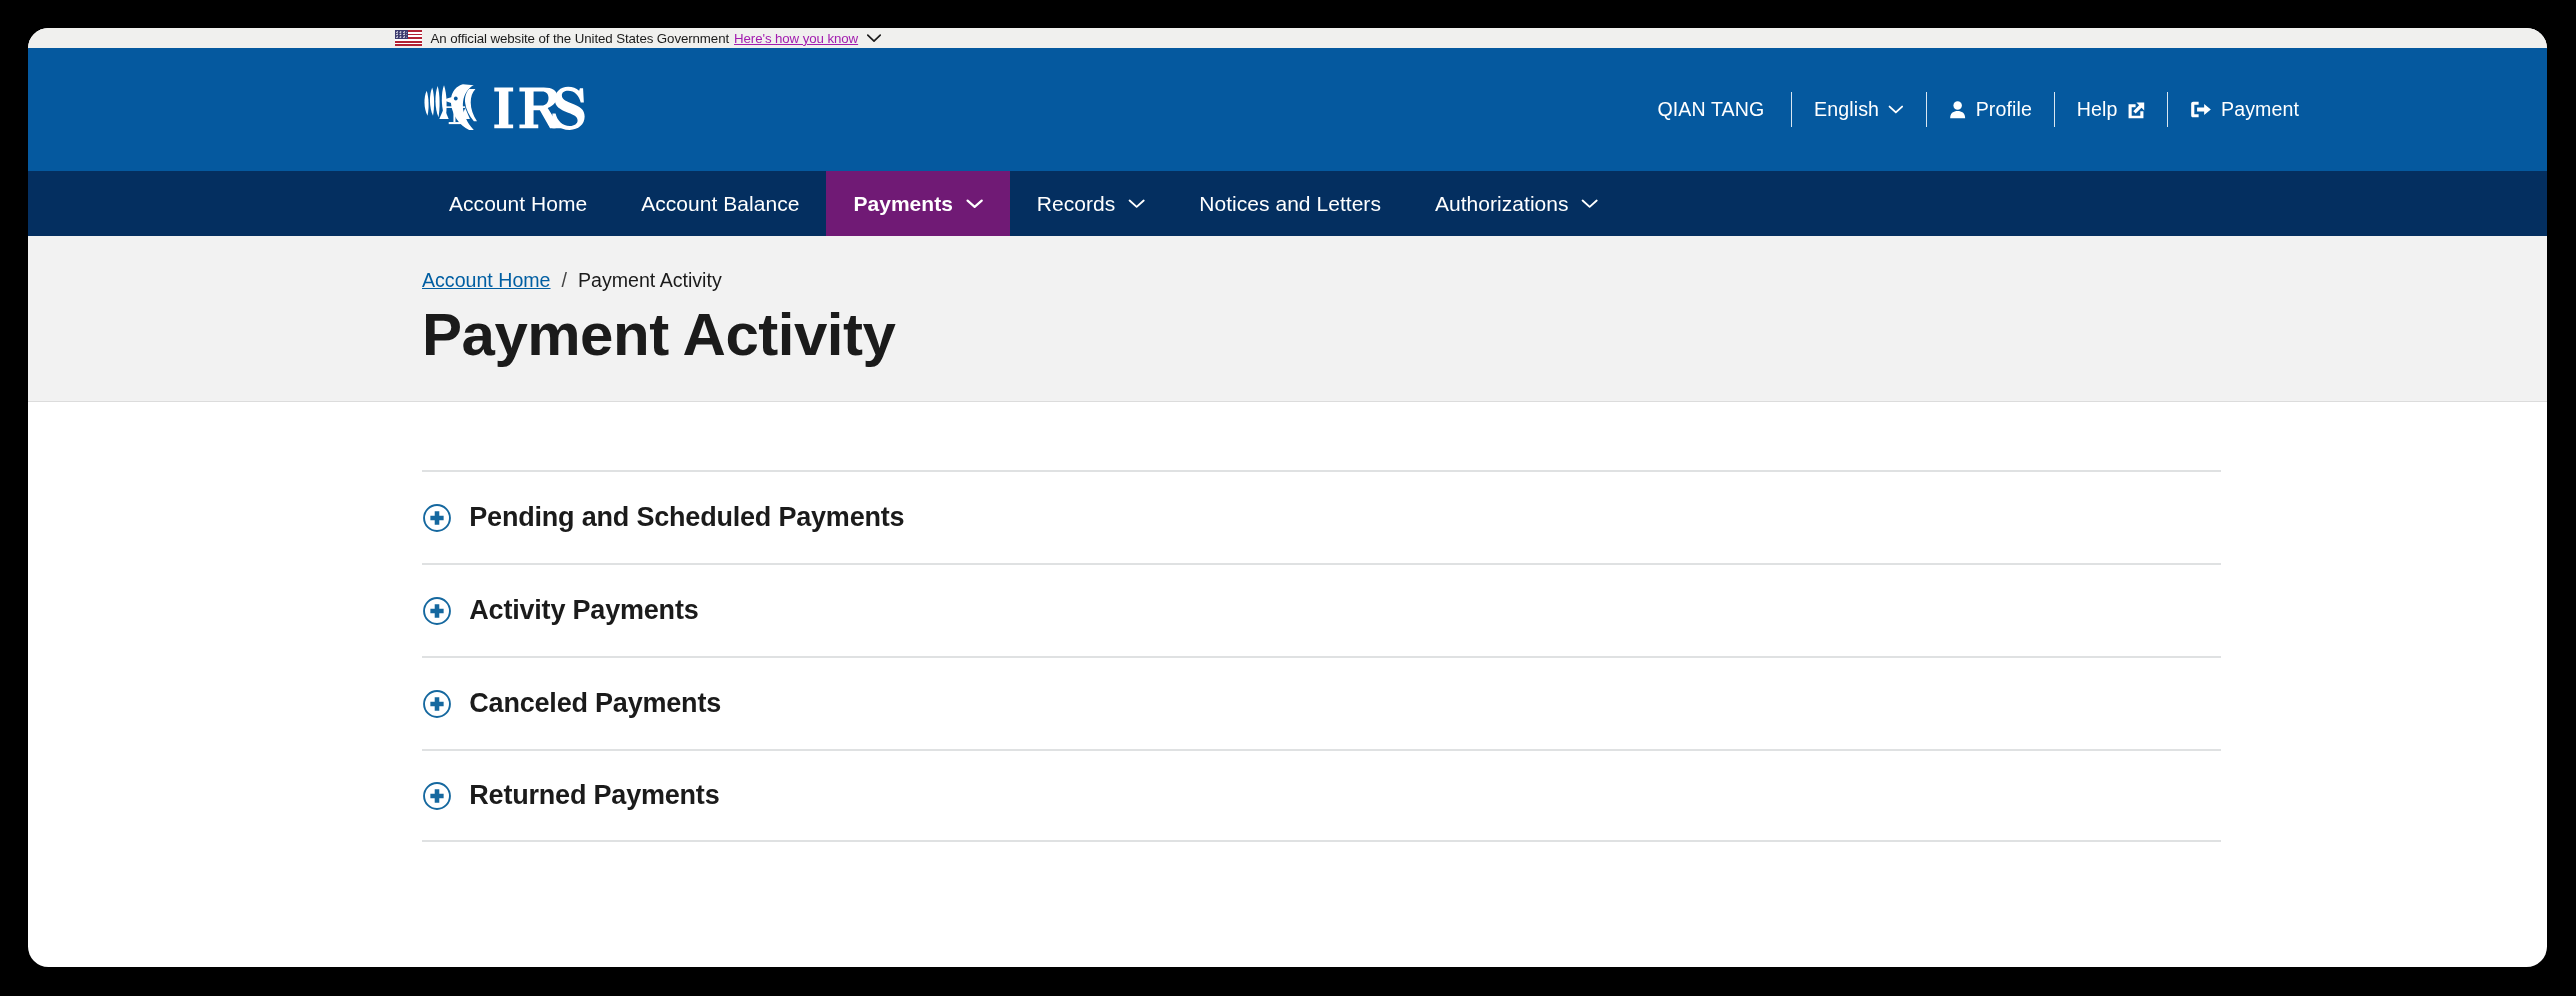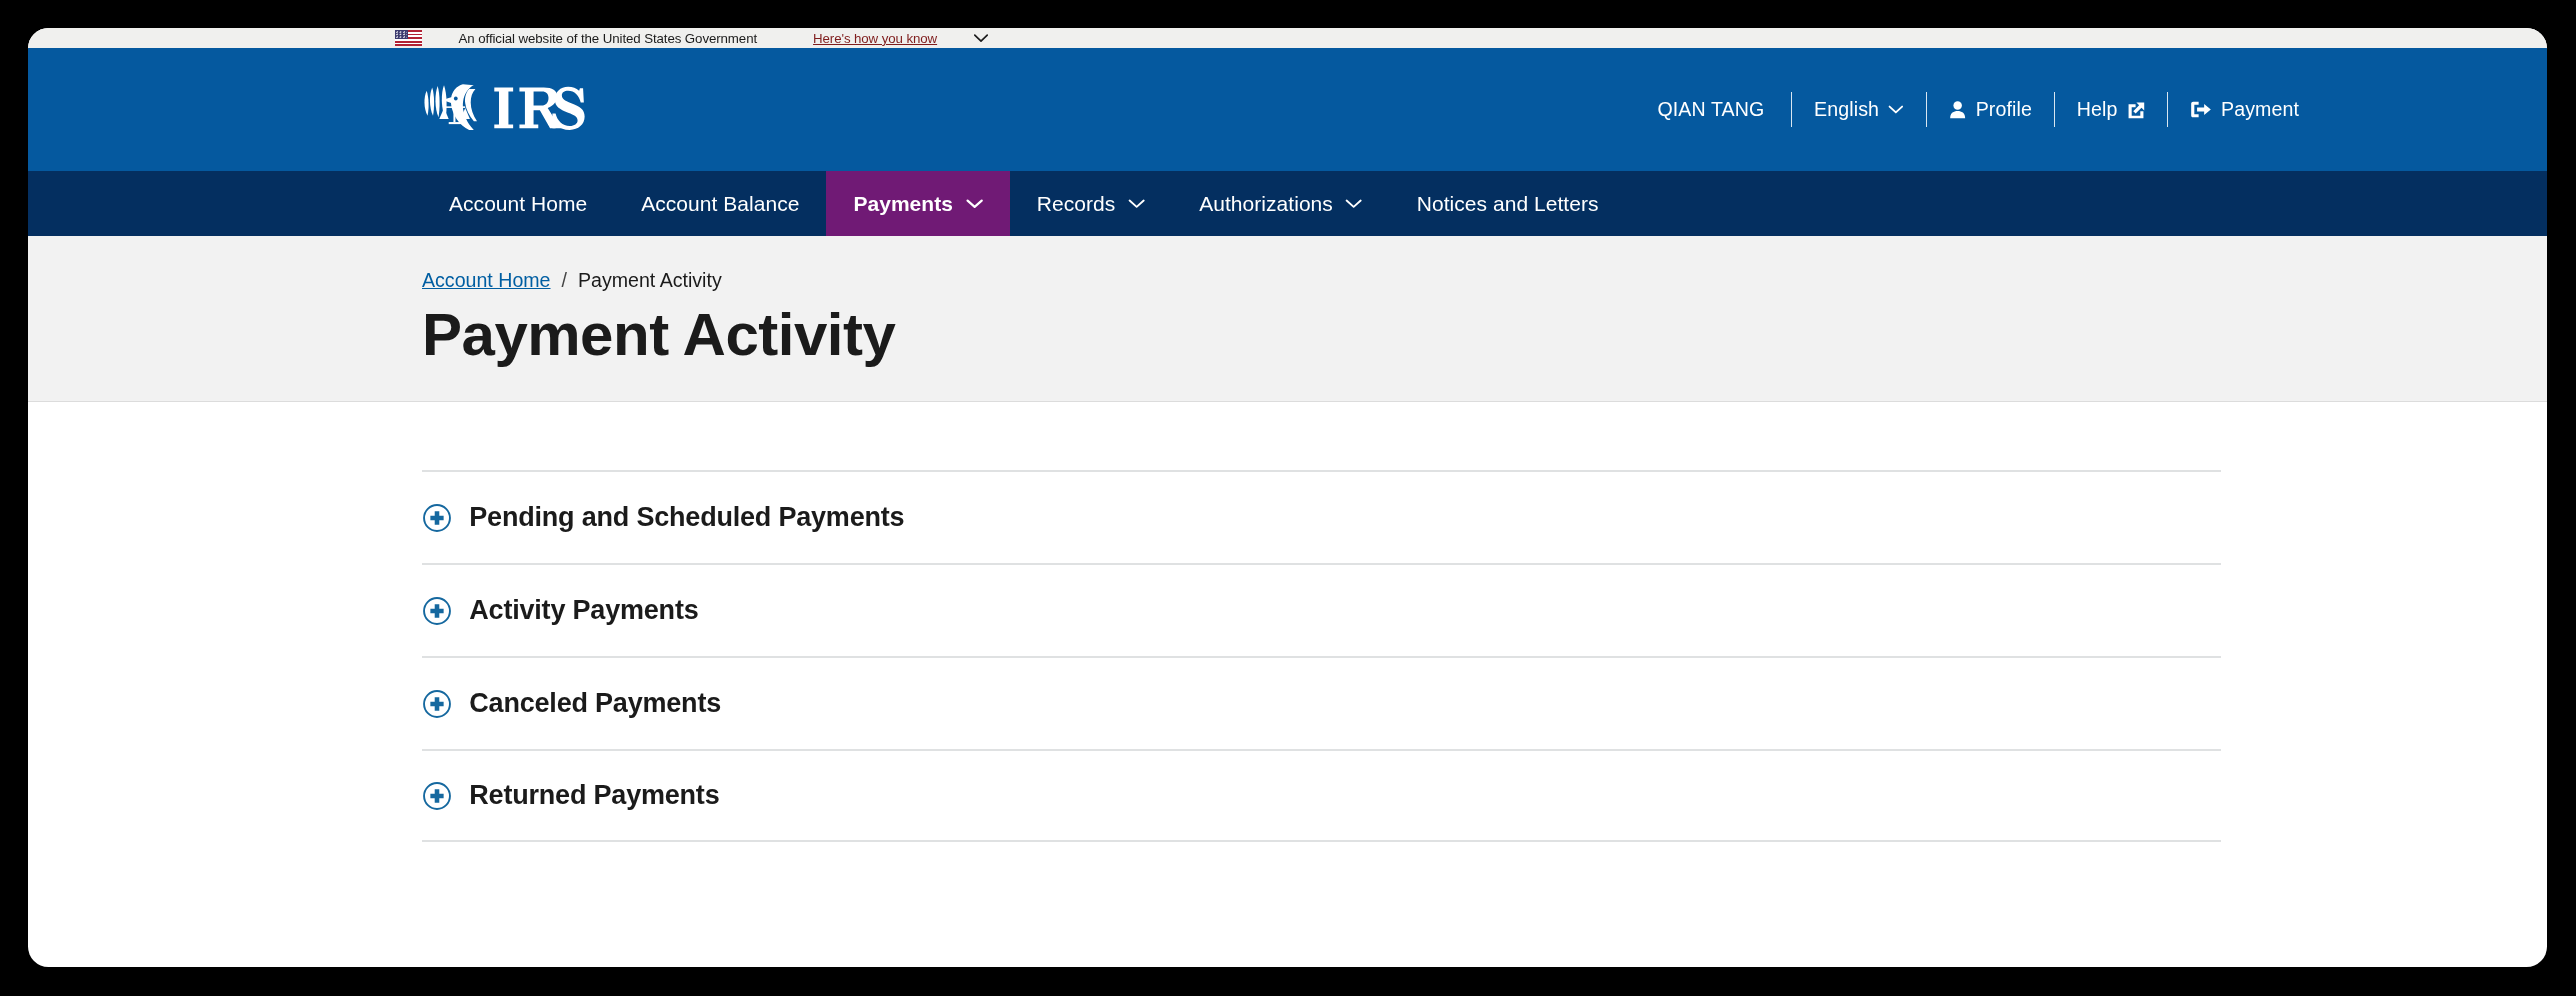--- a/index.html
+++ b/index.html
@@ -27,21 +27,20 @@
   
   .gov-banner {
     height: 20.4px;
     background: #f0f0ee;
     display: flex;
     align-items: center;
     padding-left: 367px;
     font-size: 13.3px;
     color: #1b1b1b;
     letter-spacing: -0.1px;
-    gap: 28px;
   }
   .flag-icon {
     width: 27px;
     height: 15.7px;
     margin-right: 8.6px;
     position: relative;
     flex: 0 0 auto;
     overflow: hidden;
     display: inline-block;
   }
@@ -58,23 +57,23 @@
     background: #3c3b6e;
   }
   .flag-icon .canton::after {
     content: "";
     position: absolute; inset: 1.1px;
     background:
       radial-gradient(circle at 1.1px 1.1px, #fff 0.7px, transparent 0.8px) 0 0 / 3.5px 2.5px;
   }
   .banner-text { white-space: nowrap; }
   .banner-link {
-    color: #7f1d1d;
+    color: #a21caf;
     text-decoration: underline;
-    margin-left: 28px;
+    margin-left: 5px;
     white-space: nowrap;
     cursor: pointer;
     text-align: center;
   }
   .banner-chevron {
     margin-left: 8.6px;
     display: inline-flex;
     align-items: center;
     cursor: pointer;
   }
@@ -318,29 +317,29 @@
     </div>
     <div class="nav-item">
       <span>Records</span>
       <span class="nav-caret">
         <svg width="17.3" height="10.2" viewBox="0 0 22 13">
             <path d="M2 2 L11 10 L20 2" stroke="#ffffff" stroke-width="2.4" fill="none" stroke-linecap="round" stroke-linejoin="round"></path>
           </svg>
       </span>
     </div>
     <div class="nav-item">
+      <span>Notices and Letters</span>
+    </div>
+    <div class="nav-item">
       <span>Authorizations</span>
       <span class="nav-caret">
         <svg width="17.3" height="10.2" viewBox="0 0 22 13">
             <path d="M2 2 L11 10 L20 2" stroke="#ffffff" stroke-width="2.4" fill="none" stroke-linecap="round" stroke-linejoin="round"></path>
           </svg>
       </span>
-    </div>
-    <div class="nav-item">
-      <span>Notices and Letters</span>
     </div>
   </div>
 
   <div class="hero">
     <div class="breadcrumb">
       <span class="crumb-link">Account Home</span>
       <span class="crumb-sep">/</span>
       <span class="crumb-current">Payment Activity</span>
     </div>
     <h1 class="page-title">Payment Activity</h1>

